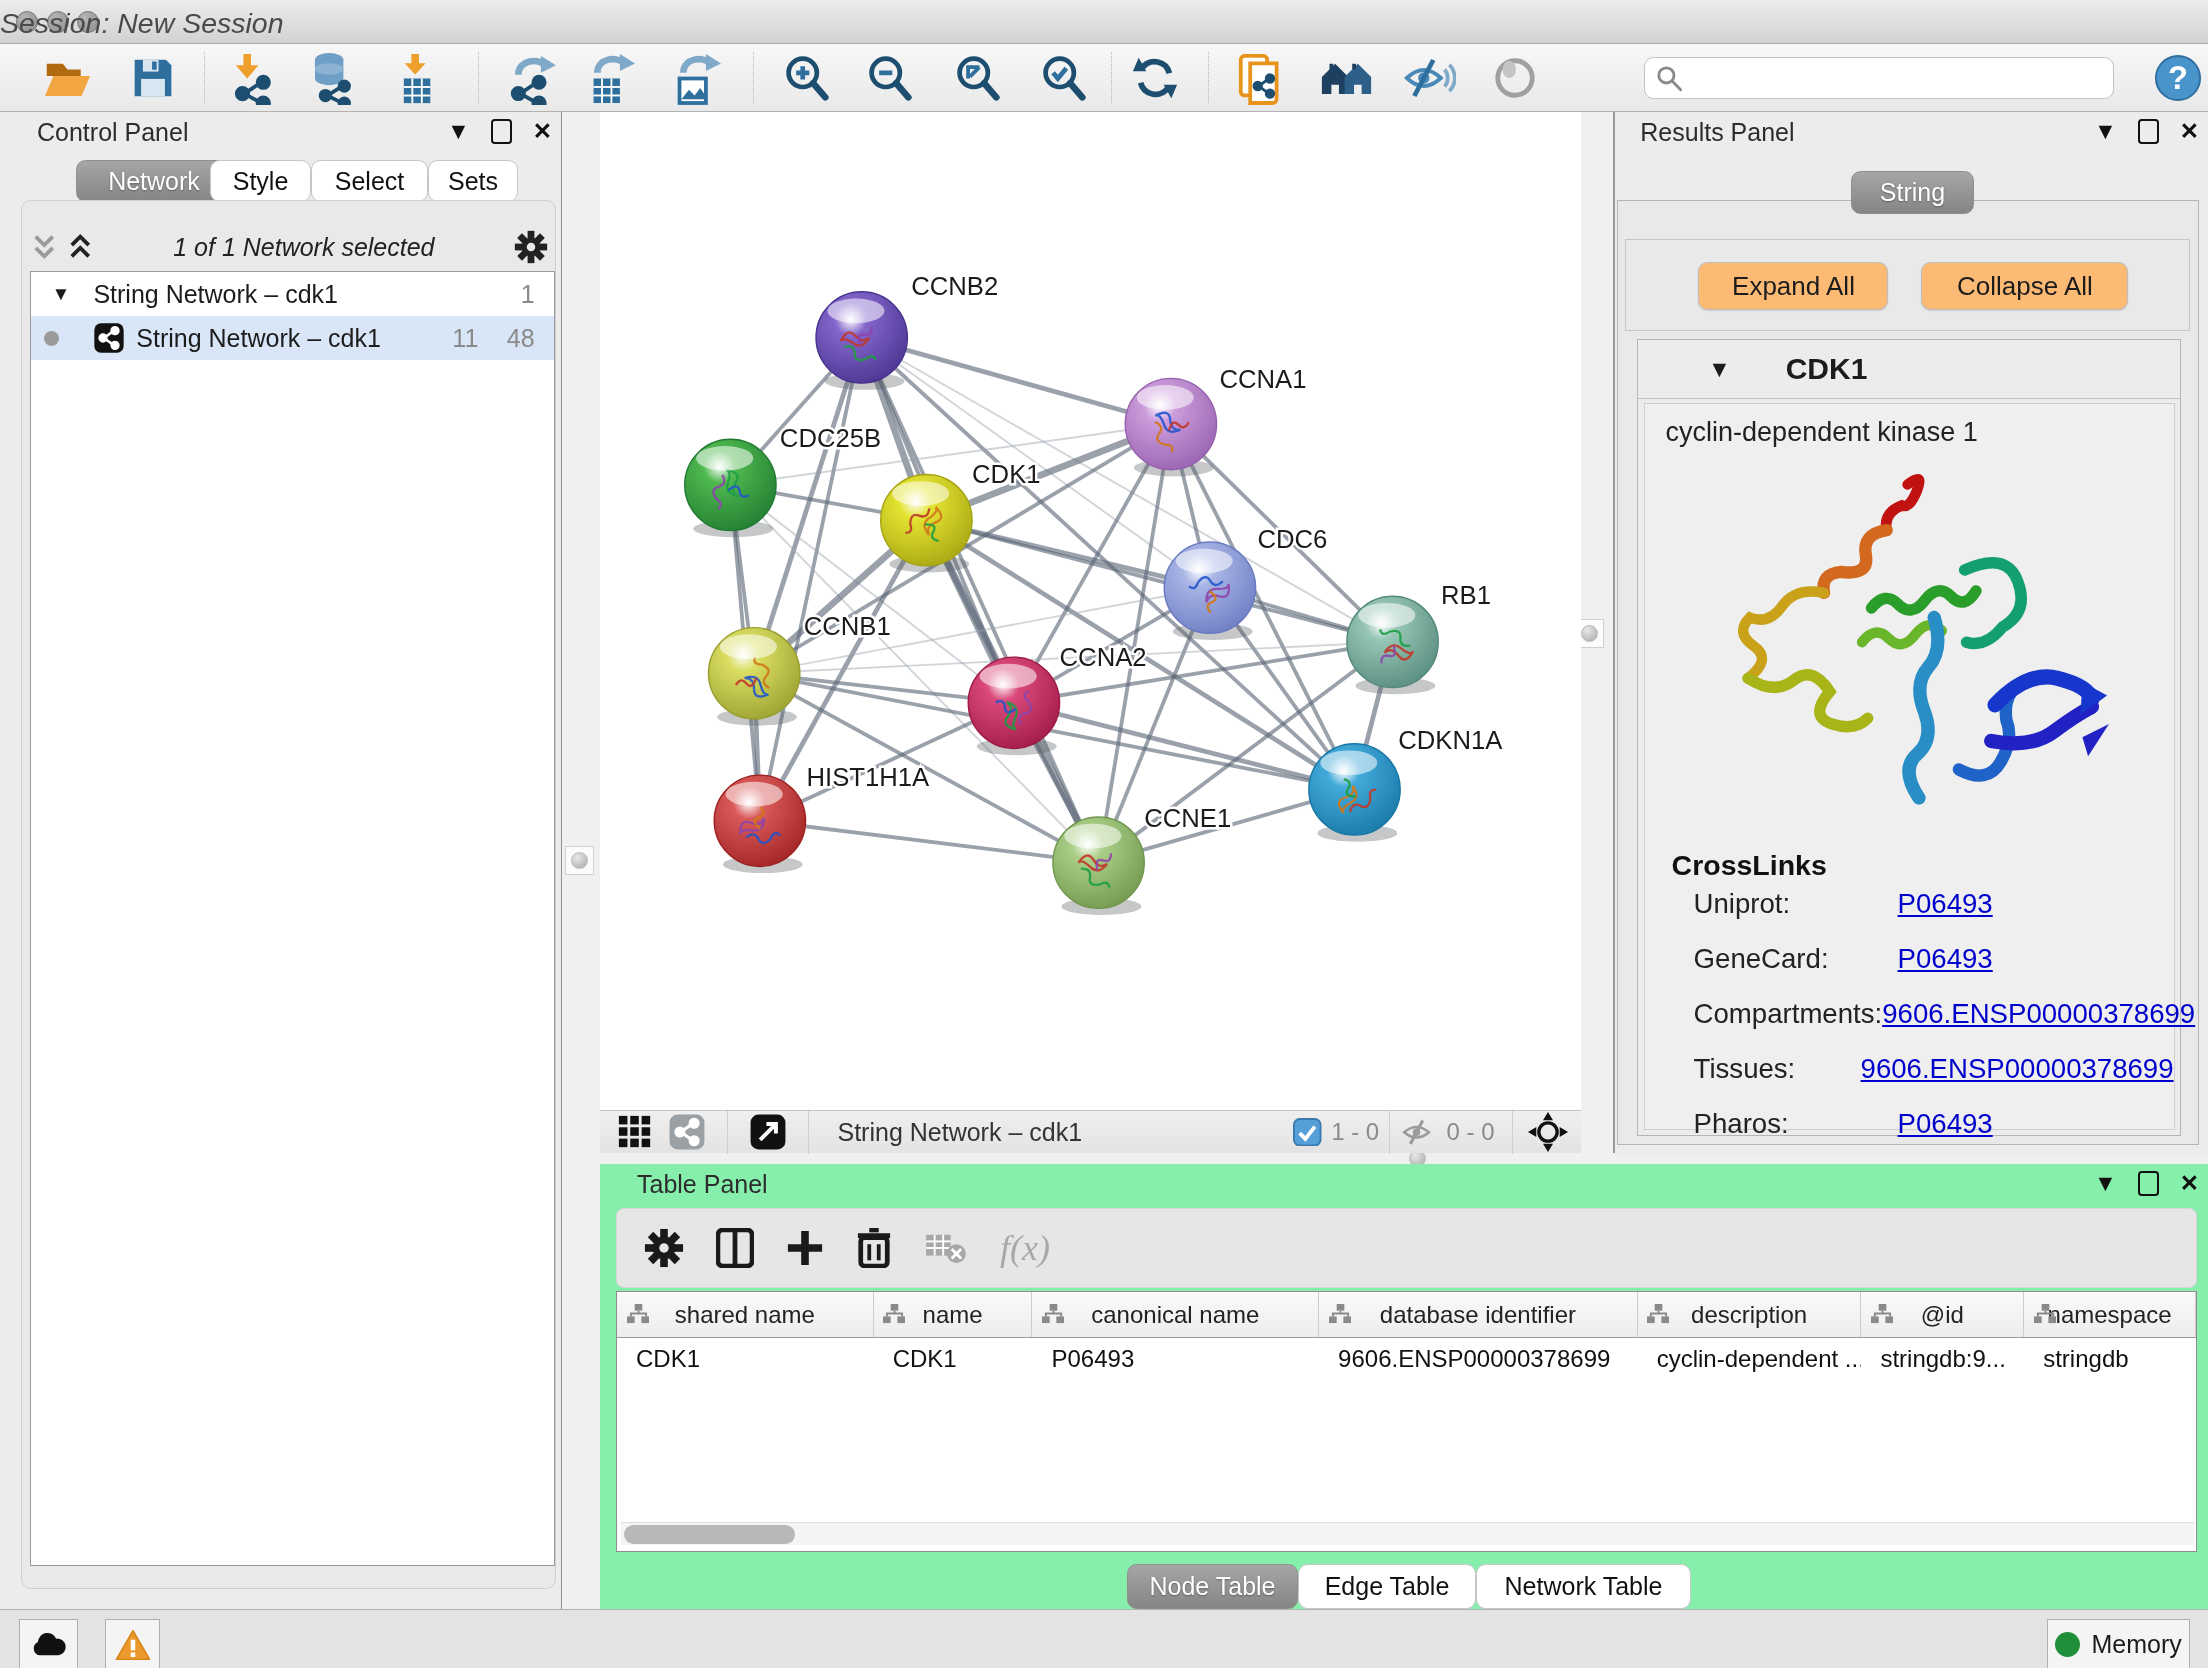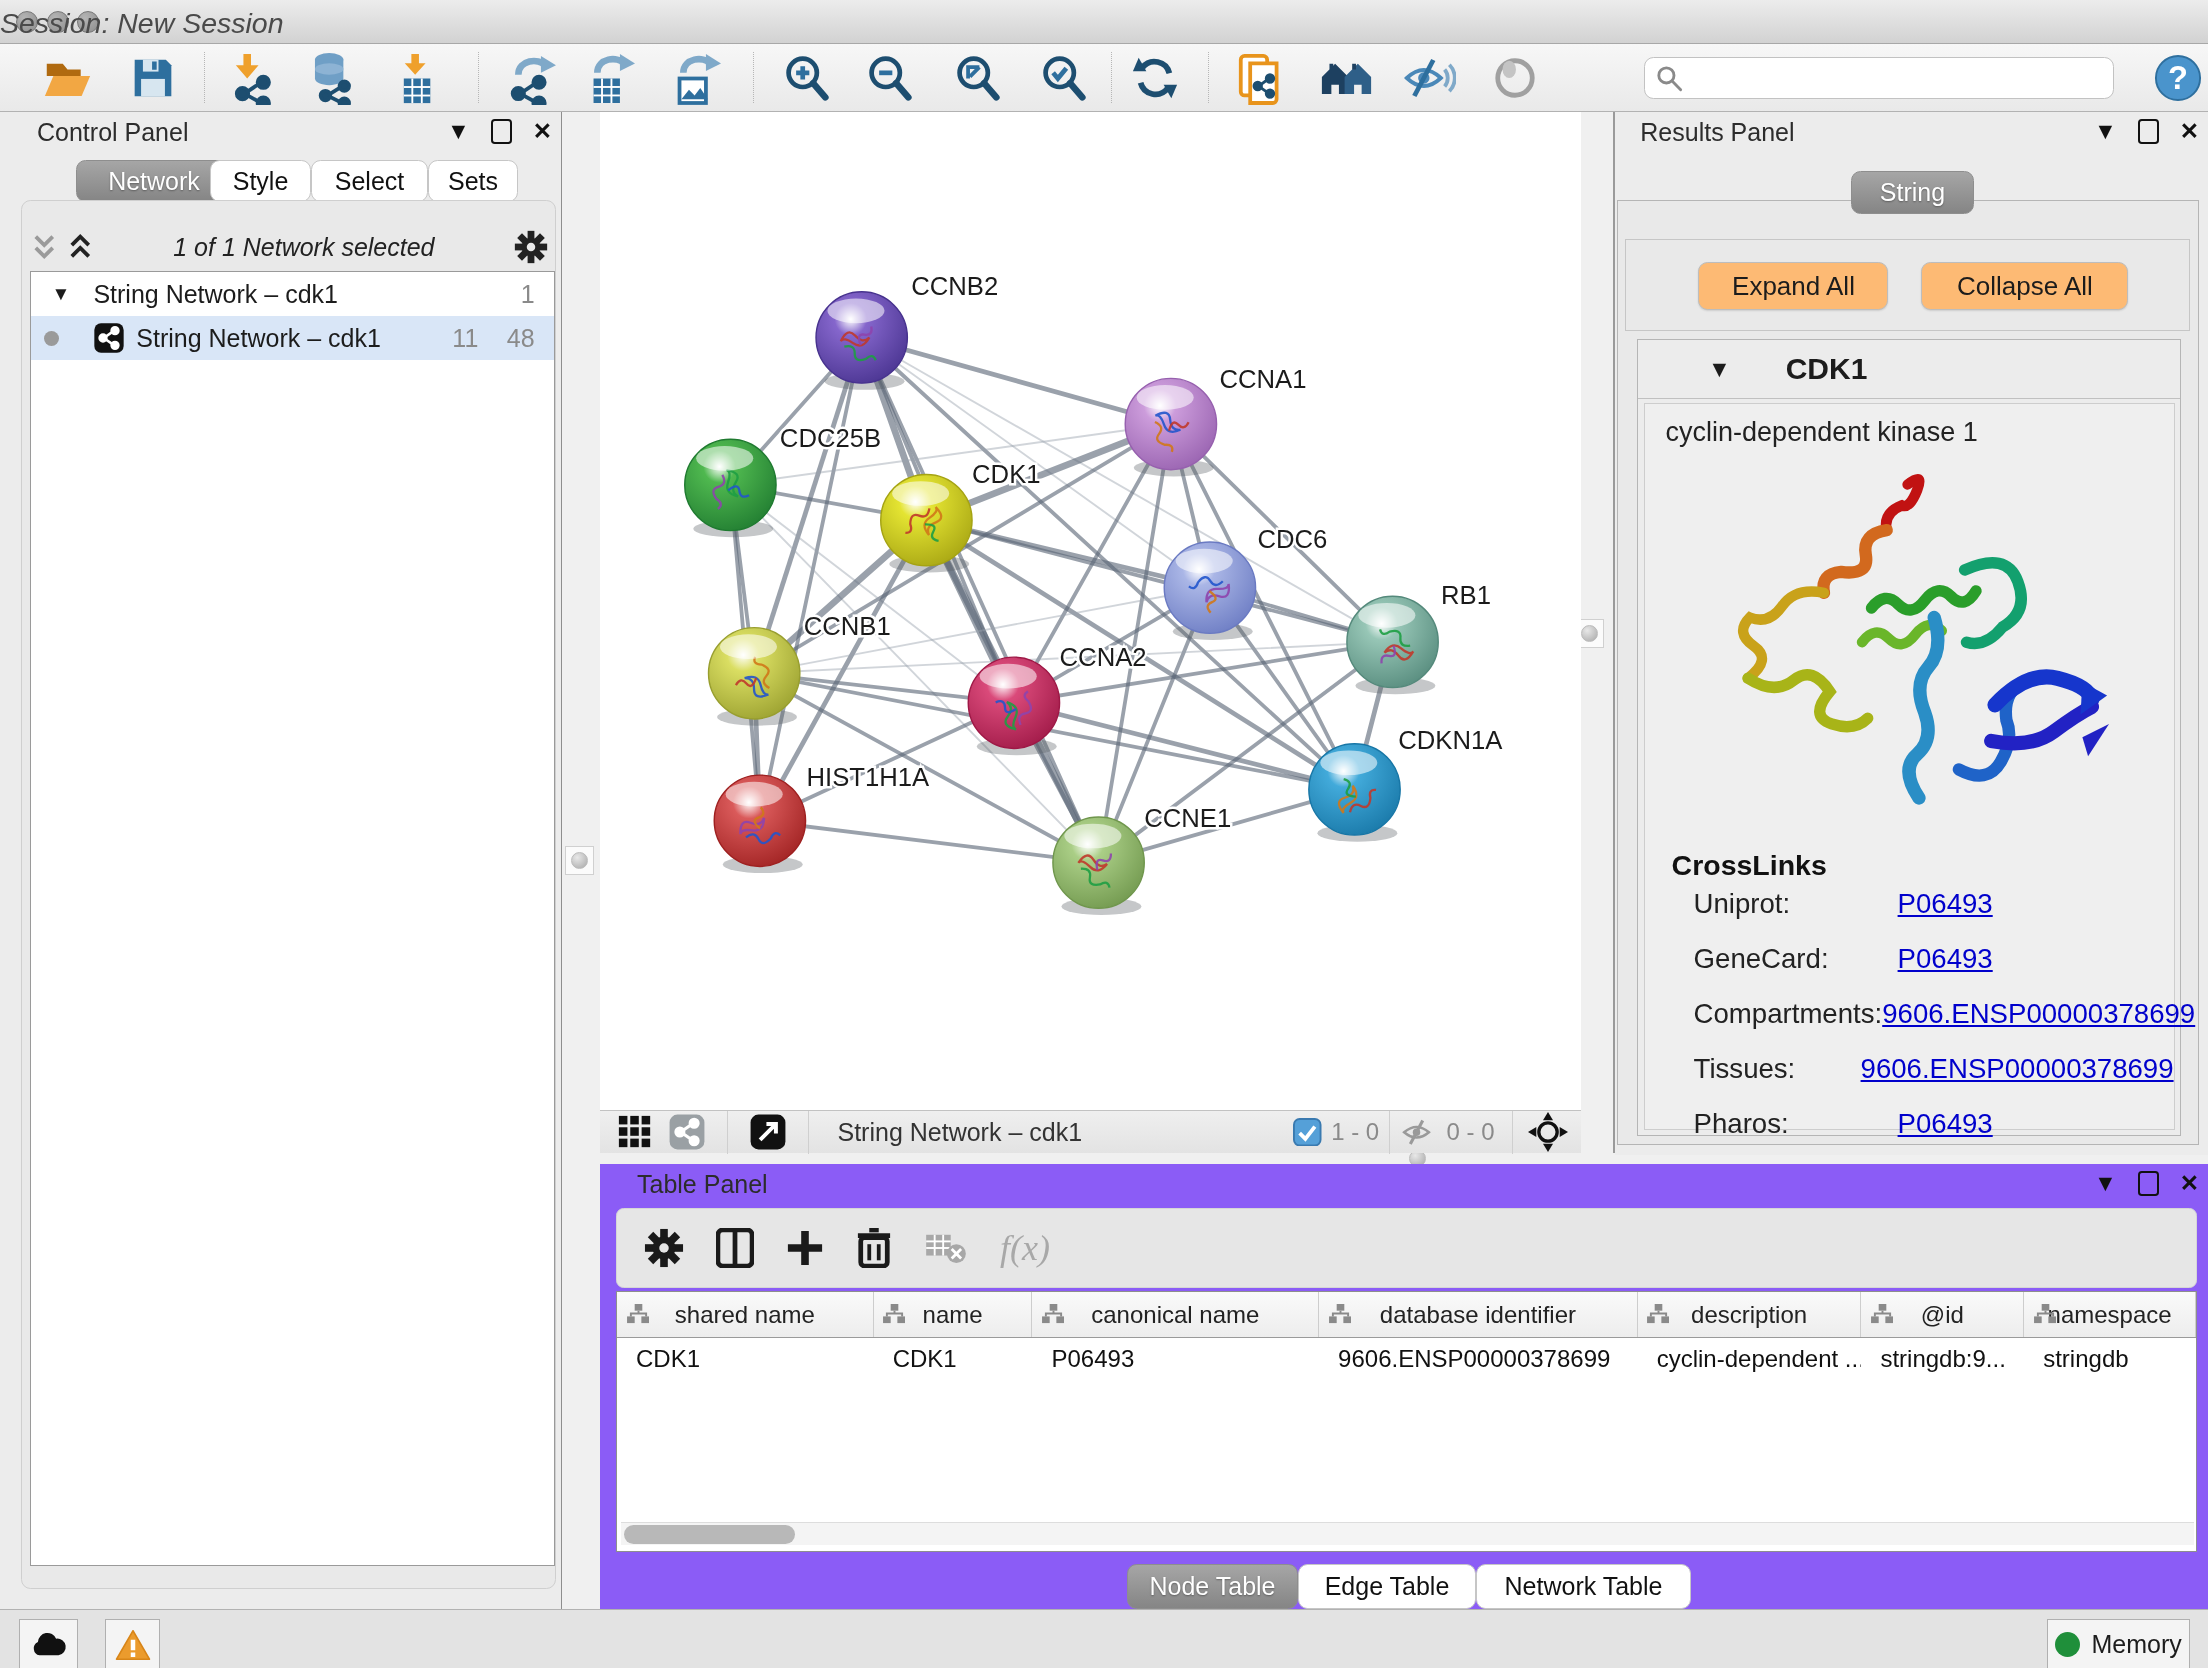--- a/index.html
+++ b/index.html
@@ -75,21 +75,21 @@
     display:flex;align-items:center;}
   .rp-card-body{position:absolute;left:5.7px;top:63px;width:531px;height:727px;background:#efefef;border:1px solid #cdcdcd;}
   .rp-desc{font-size:27px;color:#222;padding:13.3px 0 0 21px;}
   .xl{font-family:"Liberation Serif",serif;}
   .xl-title{font-size:28.5px;font-weight:bold;color:#111;margin:13.3px 0 5.7px 27px;}
   .xl-row{display:flex;font-size:27.6px;margin:0 0 23px 49px;}
   .xl-label{width:204px;color:#222;}
   .xl-link{color:#0000cc;text-decoration:underline;cursor:pointer;}
 
   
-  .table-panel{position:absolute;left:600px;top:1164px;width:1608px;height:445px;background:#8b5cf6;}
+  .table-panel{position:absolute;left:600px;top:1164px;width:1608px;height:445px;background:#86efac;}
   .tp-toolbar{position:absolute;left:16px;top:44px;width:1581px;height:80px;background:#e6e6e6;
     border:1px solid #d6d6d6;border-radius:7.6px;display:flex;align-items:center;gap:32px;padding-left:27px;}
   .tp-table{position:absolute;left:16px;top:127px;width:1581px;height:261px;background:#fff;border:1.9px solid #8e8e8e;}
   .thead{position:absolute;left:0;top:0;width:100%;height:46px;display:flex;
     background:linear-gradient(#fafafa,#ededed);border-bottom:1.9px solid #9a9a9a;}
   .th{position:relative;display:flex;align-items:center;justify-content:center;font-size:24px;color:#222;
     border-right:1px solid #cdcdcd;overflow:hidden;white-space:nowrap;}
   .th svg{position:absolute;left:9.5px;}
   .trow{position:absolute;left:0;top:46px;width:100%;height:42px;display:flex;}
   .td{display:flex;align-items:center;padding-left:19px;font-size:24px;color:#111;overflow:hidden;white-space:nowrap;}

